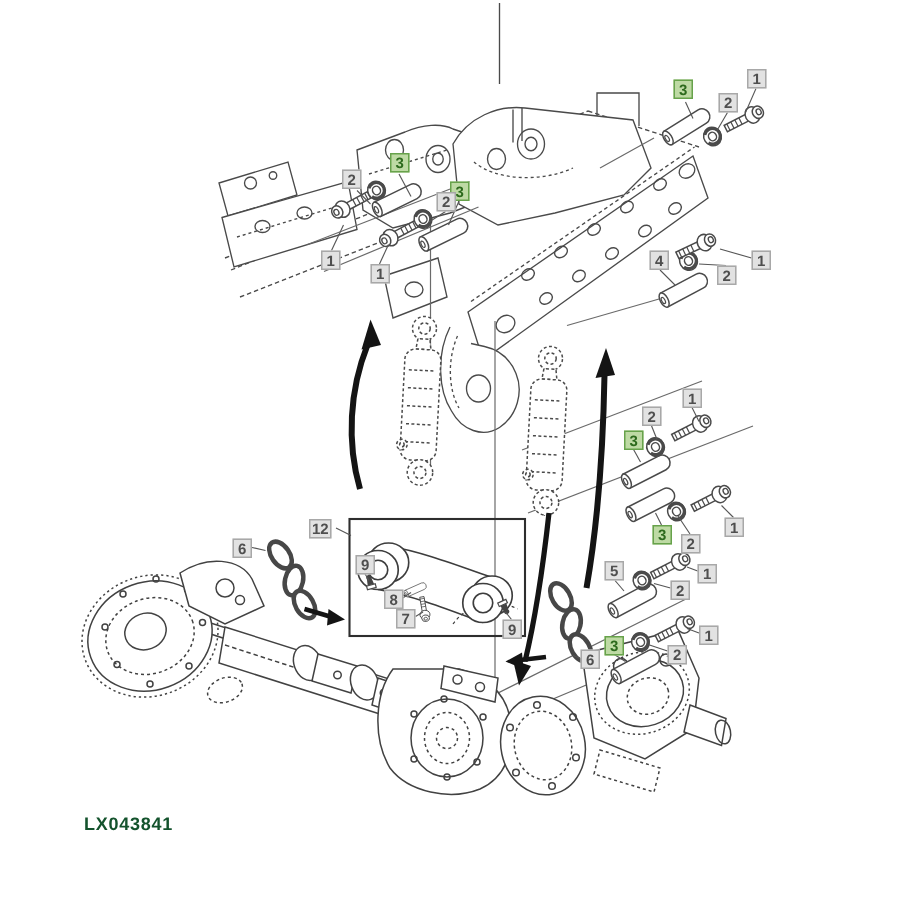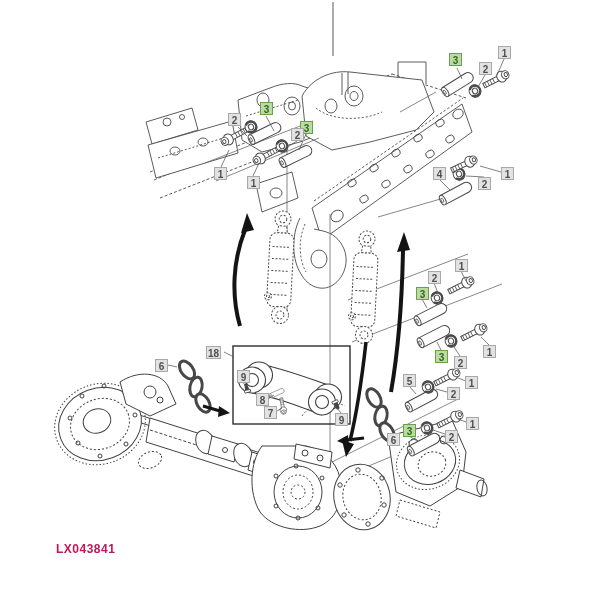--- a/index.html
+++ b/index.html
@@ -7,21 +7,21 @@
           font-family:"Liberation Sans",sans-serif;}
   .canvas svg{position:absolute;left:0;top:0;}
   .callout-layer{position:absolute;left:0;top:0;width:600px;height:600px;}
   .callout{position:absolute;min-width:13px;height:13px;line-height:13px;padding:0 1px;
            box-sizing:border-box;text-align:center;font-size:10px;font-weight:bold;
            background:var(--box-fill,#e2e2e2);border:1px solid var(--box-border,#a8a8a8);
            color:#4f4f4f;cursor:pointer;}
   .callout.green{background:var(--green-fill,#bedaa4);border-color:var(--green-border,#67a24b);
            color:#2d6a1d;}
   .image-code{position:absolute;left:56px;top:542px;font-size:12px;font-weight:bold;
-           color:#be185d;letter-spacing:.5px;}
+           color:#14532d;letter-spacing:.5px;}
 </style>
 </head>
 <body>
 
 <div class="canvas">
 
 <svg width="600" height="600" viewBox="0 0 600 600">
   <defs>
     <g id="bolt">
       <path d="M-17,-2.4 L1,-2.4 L1,2.4 L-17,2.4 Z" fill="#fff" stroke="#4a4a4a" stroke-width="1"></path>
@@ -343,21 +343,21 @@
       <div class="callout" style="left: 454px; top: 356px;">2</div>
       <div class="callout" style="left: 483px; top: 345px;">1</div>
       <div class="callout" style="left: 403px; top: 374px;">5</div>
       <div class="callout" style="left: 465px; top: 376px;">1</div>
       <div class="callout" style="left: 447px; top: 387px;">2</div>
       <div class="callout" style="left: 466px; top: 417px;">1</div>
       <div class="callout green" style="left: 403px; top: 424px;">3</div>
       <div class="callout" style="left: 445px; top: 430px;">2</div>
       <div class="callout" style="left: 387px; top: 433px;">6</div>
       <div class="callout" style="left: 155px; top: 359px;">6</div>
-      <div class="callout" style="left: 206px; top: 346px;">18</div>
+      <div class="callout" style="left: 206px; top: 346px;">12</div>
       <div class="callout" style="left: 237px; top: 370px;">9</div>
       <div class="callout" style="left: 256px; top: 393px;">8</div>
       <div class="callout" style="left: 264px; top: 406px;">7</div>
       <div class="callout" style="left: 335px; top: 413px;">9</div>
     </div>
 
 <div class="image-code">LX043841</div>
 
 </div>
 

